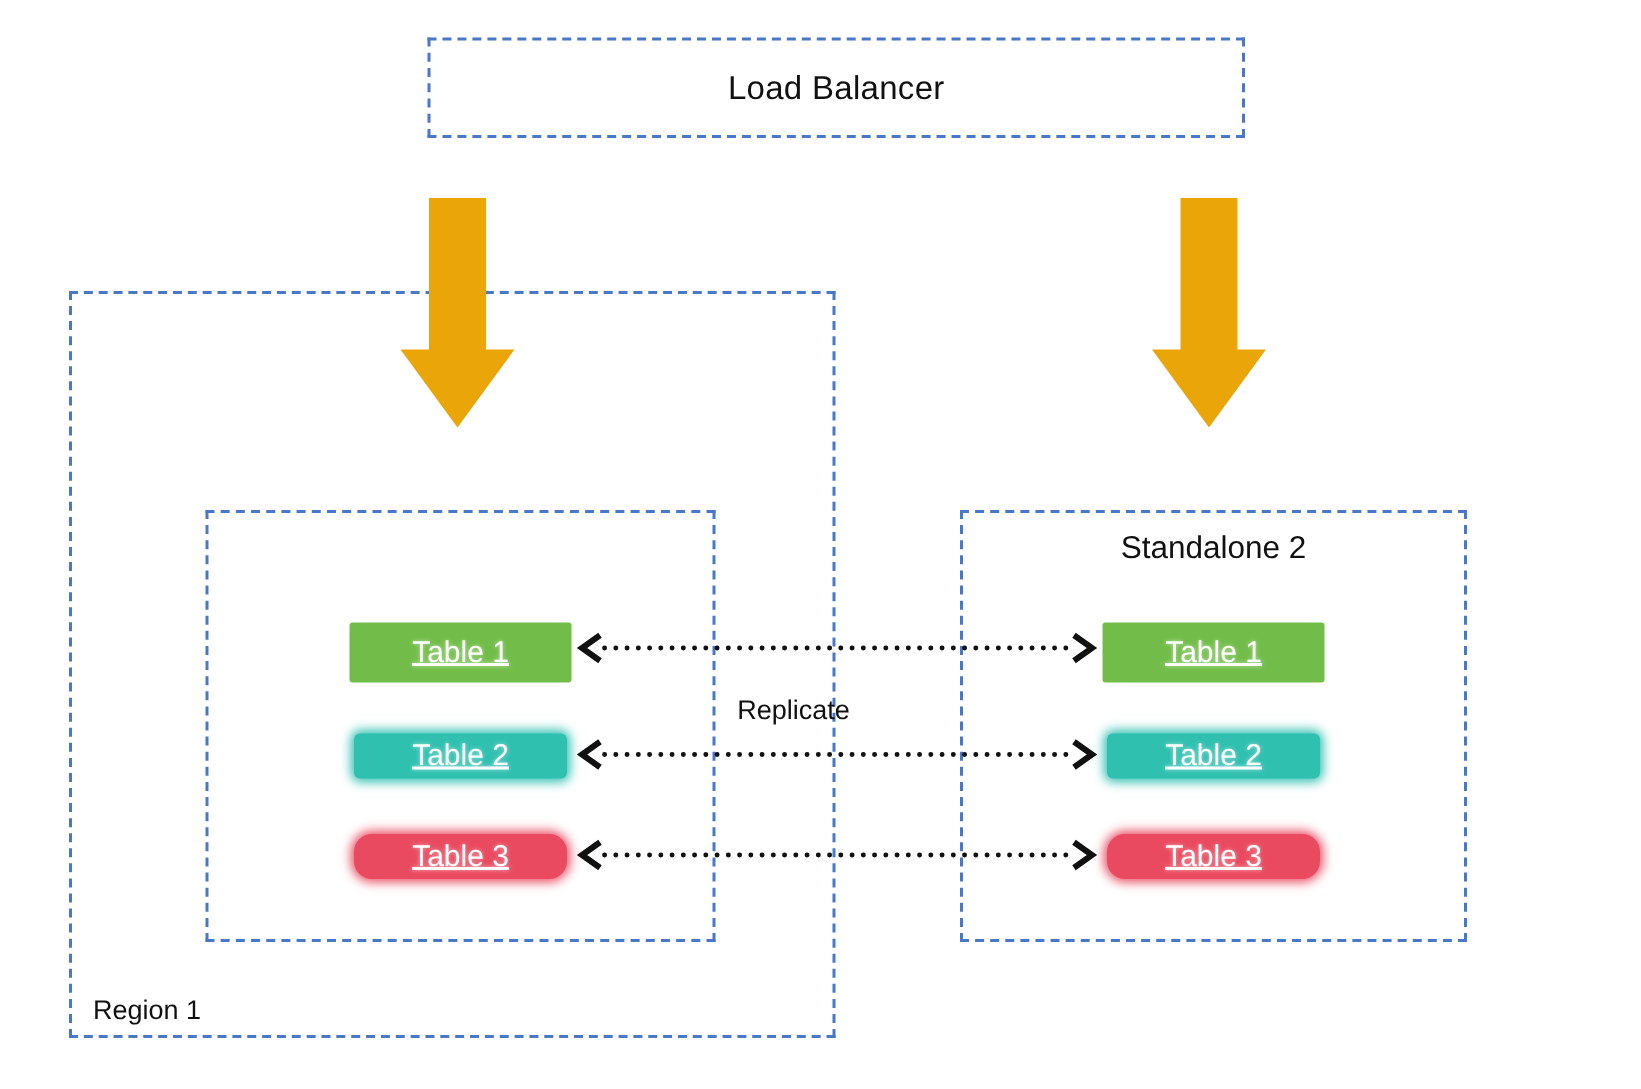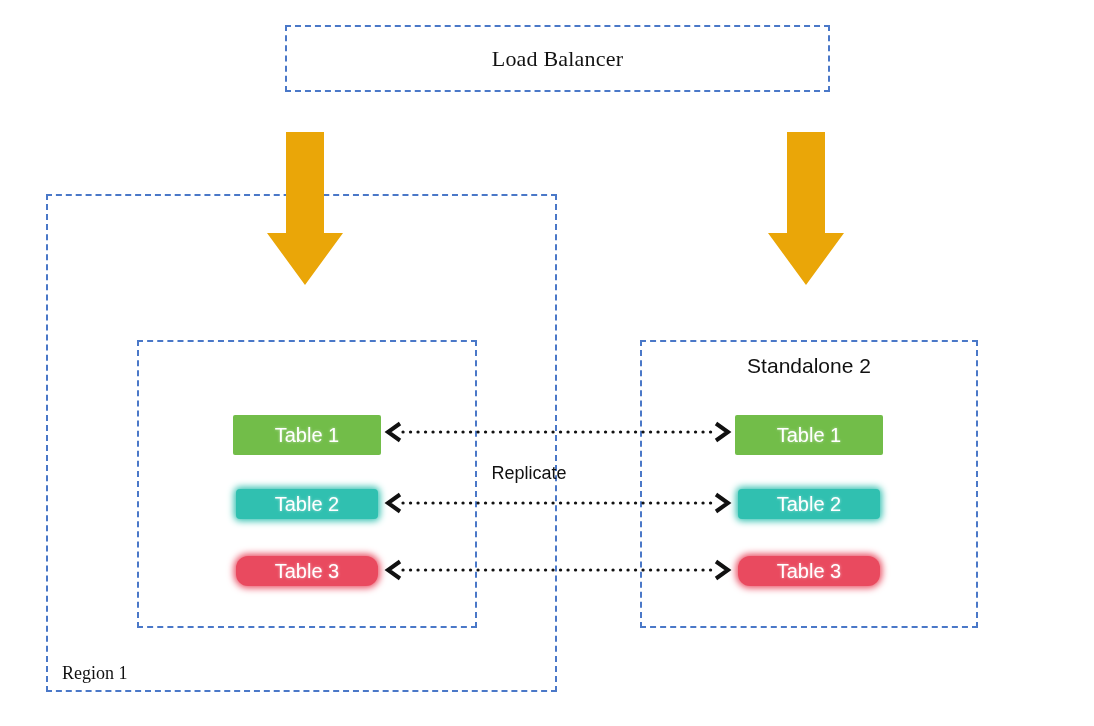--- a/index.html
+++ b/index.html
@@ -15,21 +15,21 @@
     font-family:"Liberation Sans","DejaVu Sans",sans-serif;
     color:#111;
   }
   .canvas{
     position:relative;
     width:1094px;height:726px;
     background:var(--bg);
     overflow:hidden;
   }
   
-  .dashed{border:2px dashed var(--blue);font-family:Liberation Serif, serif;}
+  .dashed{border:2px dashed var(--blue);}
   .lb-box{
     position:absolute;left:285px;top:25px;width:545px;height:67px;
     display:flex;align-items:center;justify-content:center;
     font-size:22px;letter-spacing:.2px;
   }
   .region{position:absolute;top:194px;height:498px;}
   .region-1{left:46px;width:511px;}
   .region-2{left:557px;width:515px;border-left:none;}
   .dual-label{
     position:absolute;left:12px;top:5px;
@@ -50,20 +50,21 @@
     text-align:center;font-size:21px;
   }
   
   .table{
     position:absolute;left:50%;transform:translateX(-50%);
     display:flex;align-items:center;justify-content:center;
     color:#fff;font-size:20px;
     text-shadow:0 0 3px rgba(255,255,255,.55);
     background:var(--tbl,#888);
     border-radius:2px;
+    text-decoration:underline;
   }
   .table.row-0{top:73px;width:148px;height:40px;}
   .table.row-1{top:147px;width:142px;height:30px;border-radius:4px;box-shadow:0 0 7px 2px var(--tbl);}
   .table.row-2{top:214px;width:142px;height:30px;border-radius:12px;box-shadow:0 0 7px 2px var(--tbl);}
   
   .big-arrow{
     position:absolute;top:132px;width:76px;height:153px;
     background:var(--gold);
     clip-path:polygon(25% 0,75% 0,75% 66%,100% 66%,50% 100%,0 66%,25% 66%);
     filter:drop-shadow(0 0 2px var(--gold-glow)) drop-shadow(0 0 4px var(--gold-glow));

